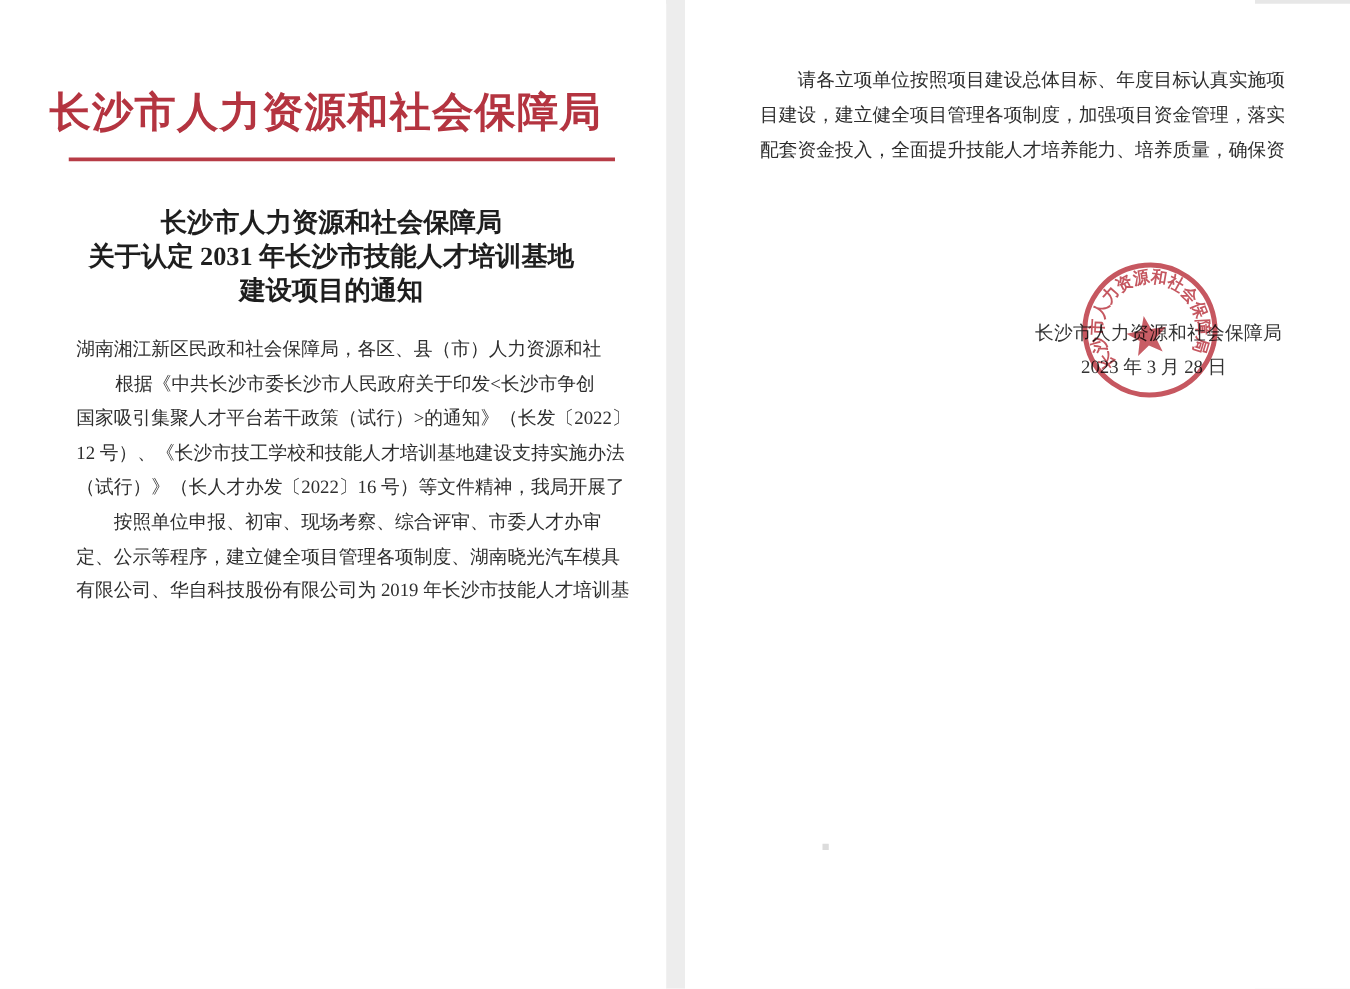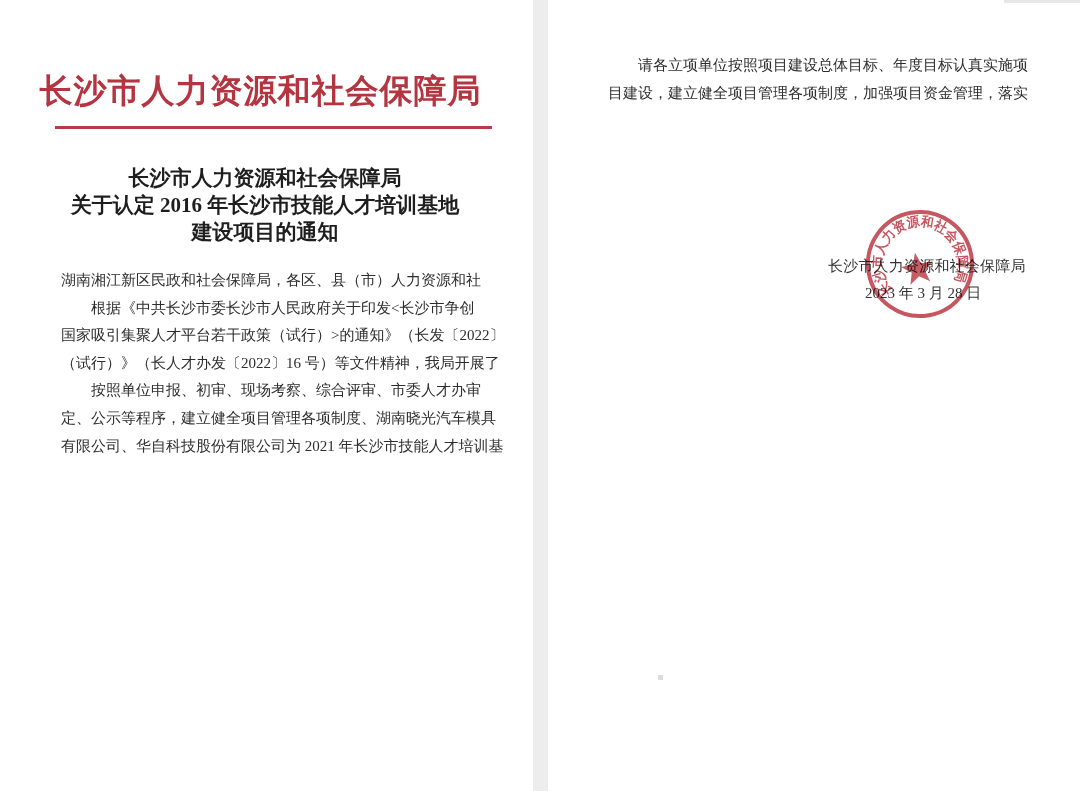--- a/index.html
+++ b/index.html
@@ -20,21 +20,21 @@
     text-align:center;font-size:33px;font-weight:bold;letter-spacing:1px;
     color:#b43440;line-height:42px;white-space:nowrap;
   }
   .red-rule{position:absolute;left:55px;top:126px;width:437px;height:3px;background:#b73c46;}
   .doc-title{
     position:absolute;left:20px;top:165px;width:490px;text-align:center;
     font-size:21px;font-weight:bold;color:#1e1e1e;line-height:27px;
   }
   .doc-title div{white-space:nowrap;}
   .body-block{position:absolute;color:#2e2e2e;font-size:15px;}
-  .body-left{left:61px;top:267px;width:416px;line-height:27.6px;}
+  .body-left{left:61px;top:267px;width:416px;line-height:27.6px;text-align:center;}
   .body-right{left:60px;top:51px;width:422px;line-height:28px;}
   .body-block div{white-space:pre;}
 
   
   .sig-agency{
     position:absolute;left:280px;top:257px;width:195px;font-size:15px;color:#333;
     white-space:nowrap;letter-spacing:0.2px;
   }
   .sig-date{
     position:absolute;left:305px;top:284px;width:140px;text-align:center;
@@ -54,43 +54,45 @@
 <div class="canvas">
   <div class="top-edge"></div>
 
   <div class="page page-left">
     <div class="red-header">长沙市人力资源和社会保障局</div>
     <div class="red-rule"></div>
 
     <div class="doc-title">
 
     <div>长沙市人力资源和社会保障局</div>
-        <div>关于认定 2016 年长沙市技能人才培训基地</div>
+        <div>关于认定 2031 年长沙市技能人才培训基地</div>
         <div>建设项目的通知</div>
       </div>
 
     <div class="body-block body-left">
 
     <div>湖南湘江新区民政和社会保障局，各区、县（市）人力资源和社</div>
         <div>　　根据《中共长沙市委长沙市人民政府关于印发&lt;长沙市争创</div>
         <div>国家吸引集聚人才平台若干政策（试行）&gt;的通知》（长发〔2022〕</div>
+        <div>12 号）、《长沙市技工学校和技能人才培训基地建设支持实施办法</div>
         <div>（试行）》（长人才办发〔2022〕16 号）等文件精神，我局开展了</div>
         <div>　　按照单位申报、初审、现场考察、综合评审、市委人才办审</div>
         <div>定、公示等程序，建立健全项目管理各项制度、湖南晓光汽车模具</div>
-        <div>有限公司、华自科技股份有限公司为 2021 年长沙市技能人才培训基</div>
+        <div>有限公司、华自科技股份有限公司为 2019 年长沙市技能人才培训基</div>
       </div>
   </div>
 
   <div class="page-gap"></div>
 
   <div class="page page-right">
     <div class="body-block body-right">
 
     <div>　　请各立项单位按照项目建设总体目标、年度目标认真实施项</div>
         <div>目建设，建立健全项目管理各项制度，加强项目资金管理，落实</div>
+        <div>配套资金投入，全面提升技能人才培养能力、培养质量，确保资</div>
       </div>
 
     <div class="sig-agency">长沙市人力资源和社会保障局</div>
     <div class="sig-date">2023 年 3 月 28 日</div>
 
     <div class="seal">
       <svg width="140" height="140" viewBox="-70 -70 140 140">
         <circle cx="0" cy="0" r="52" fill="none" stroke="#c0444e" stroke-width="4"></circle>
         <path id="sealArc" d="M -31.1 21.8 A 38 38 0 1 1 31.1 21.8" fill="none"></path>
         <text font-size="13.5" fill="#bf444e" font-weight="bold">

